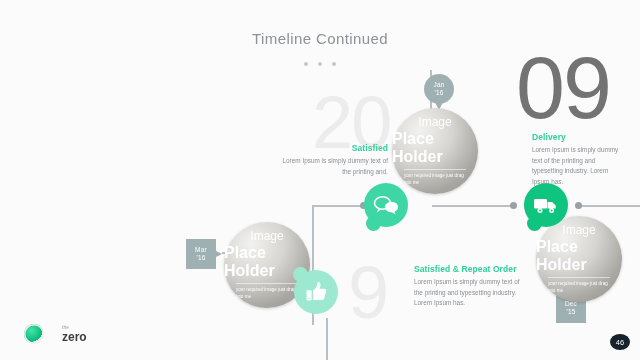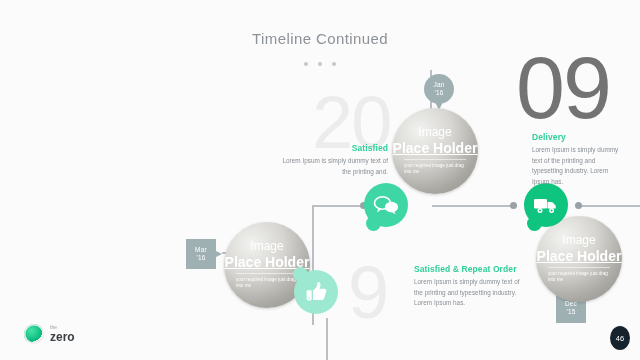--- a/index.html
+++ b/index.html
@@ -78,21 +78,21 @@
 
   
   .photo {
     position:absolute; width:86px; height:86px; border-radius:50%;
     background:radial-gradient(circle at 32% 26%, #f2f2f0 0%, #d6d5d1 38%, #a8a7a2 72%, #8f8e8a 100%);
     display:flex; flex-direction:column; align-items:center; justify-content:center;
     color:#fff; 
     box-shadow:0 1px 3px rgba(0,0,0,.18);
   }
   .photo-t1 { font-size:12px; font-weight:400; line-height:1.15; }
-  .photo-t2 { font-size:14px; font-weight:700; line-height:1.15; margin-bottom:3px;text-decoration:underline; }
+  .photo-t2 { font-size:16px; font-weight:700; line-height:1.15; margin-bottom:3px; }
   .photo-sub {
     font-size:4.6px; line-height:1.45; color:#fdfdfd;
     border-top:1px solid rgba(255,255,255,.55);
     padding-top:2.5px; width:62px;
   }
 
   
   .badge {
     position:absolute; width:44px; height:44px; border-radius:50%;
     display:flex; align-items:center; justify-content:center;
@@ -123,27 +123,27 @@
   .blk-delivery { left:532px; top:132px; width:88px; }
   .blk-satisfied{ left:414px; top:264px; width:110px; }
 
   
   .logo { position:absolute; left:24px; bottom:16px; display:flex; align-items:center; gap:6px; }
   .logo-mark {
     width:20px; height:20px; border-radius:50%;
     background:radial-gradient(circle at 36% 32%, #46e3a8 0%, #06b87a 60%, #e9e9e9 61%, #ededed 100%);
     box-shadow:inset 0 0 0 1.5px #efefef;
   }
-  .logo-txt { line-height:1; }
+  .logo-txt { line-height:1;margin-left:12px; }
   .logo-txt .t1 { font-size:5px; color:#9aa0a4; display:block; margin-bottom:1px; }
   .logo-txt .t2 { font-size:12px; font-weight:700; color:#3a3f44; display:block; }
 
   .pagenum {
     position:absolute; right:10px; bottom:10px;
-    width:20px; height:24px; border-radius:50%;
+    width:20px; height:16px; border-radius:50%;
     background:#16222c; color:#fff;
     font-size:7.5px; display:flex; align-items:center; justify-content:center;
   }
 </style>
 </head>
 <body>
 
 <div class="slide">
 
   <div class="title">Timeline Continued</div>

